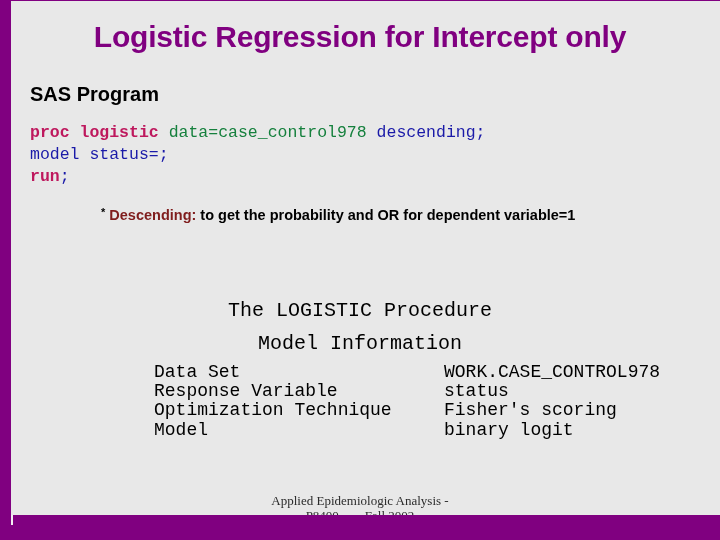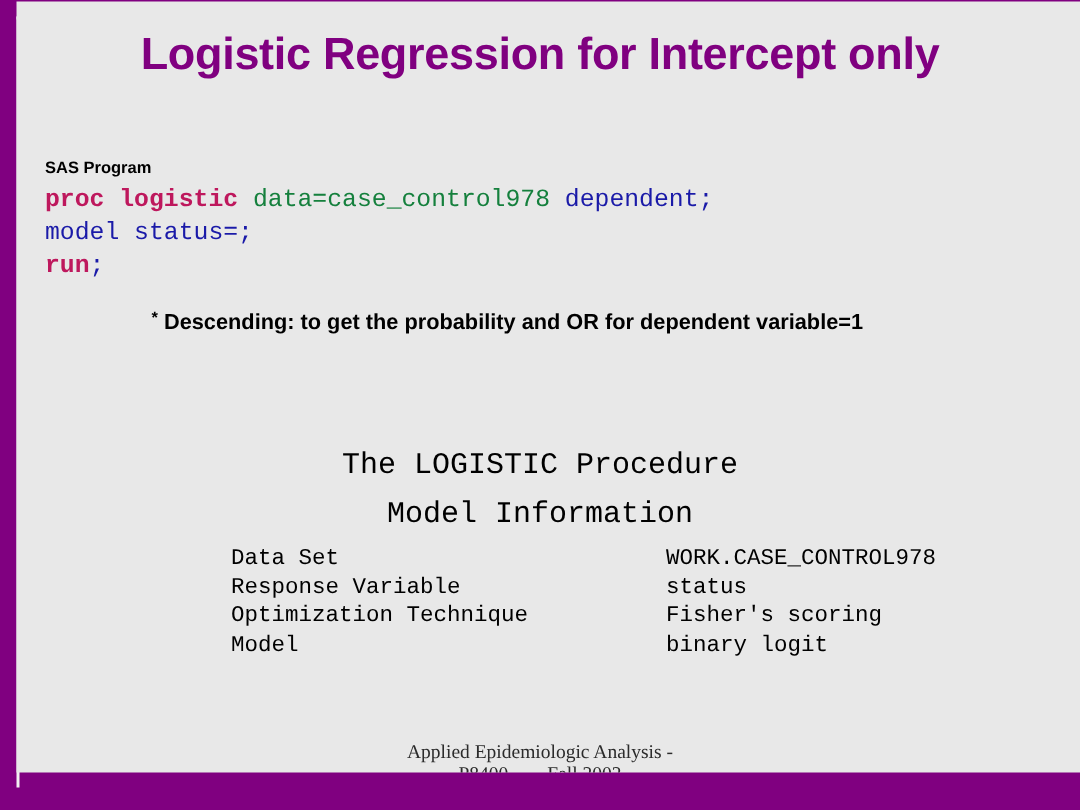--- a/index.html
+++ b/index.html
@@ -46,24 +46,23 @@
     font-weight: bold;
     color: #800080;
     letter-spacing: -0.2px;
     white-space: nowrap;
   }
 
   .section-head {
     position: absolute;
     left: 19px;
     font-family: "Liberation Sans", sans-serif;
-    font-size: 11px;
+    font-size: 20px;
     font-weight: bold;
     color: #000000;
-    margin-top: 23px;
   }
   .section-head.prog { top: 82px; }
   .section-head.out  { top: 250px; }
 
   .code {
     position: absolute;
     left: 19px;
     top: 121px;
     font-family: "Liberation Mono", monospace;
     font-size: 16.5px;
@@ -79,41 +78,41 @@
     position: absolute;
     left: 90px;
     top: 205px;
     font-family: "Liberation Sans", sans-serif;
     font-size: 14.5px;
     font-weight: bold;
     color: #000000;
     white-space: nowrap;
   }
   .note .star { font-size: 11px; vertical-align: 4px; color:#000; }
-  .note .desc { color: #000000; text-align: center; }
+  .note .desc { color: #7f1d1d; text-align: center; }
 
   .out-line {
     position: absolute;
     left: 0;
     width: 698px;
     text-align: center;
     font-family: "Liberation Mono", monospace;
     font-size: 20px;
     color: #000000;
     white-space: pre;
   }
   .out-line.l1 { top: 298px; }
   .out-line.l2 { top: 331px; }
 
   .modeltable {
     position: absolute;
     left: 143px;
     top: 362px;
     font-family: "Liberation Mono", monospace;
-    font-size: 15px;
+    font-size: 18px;
     line-height: 19.2px;
     color: #000000;
     border-collapse: collapse;
     white-space: pre;
   }
   .modeltable td { padding: 0; vertical-align: top; }
   .modeltable td.k { width: 290px; }
 
   .footer {
     position: absolute;
@@ -139,21 +138,21 @@
   <div class="frame-right"></div>
   <div class="bevel-left"></div>
   <div class="bevel-top"></div>
 
   <div class="canvas">
 
     <div class="title">Logistic Regression for Intercept only</div>
 
     <div class="section-head prog">SAS Program</div>
 
-    <div class="code"><span class="kw">proc logistic</span><span class="opt"> data=case_control978</span><span class="blue"> dependent;</span>
+    <div class="code"><span class="kw">proc logistic</span><span class="opt"> data=case_control978</span><span class="blue"> descending;</span>
 <span class="blue">model status=;</span>
 <span class="kw">run</span><span class="semi">;</span></div>
 
     <div class="note"><span class="star">*</span> <span class="desc">Descending:</span><span>  to get the probability and OR for dependent variable=1</span></div>
 
 
     <div class="out-line l1">The LOGISTIC Procedure</div>
     <div class="out-line l2">Model Information</div>
 
     <table class="modeltable">

